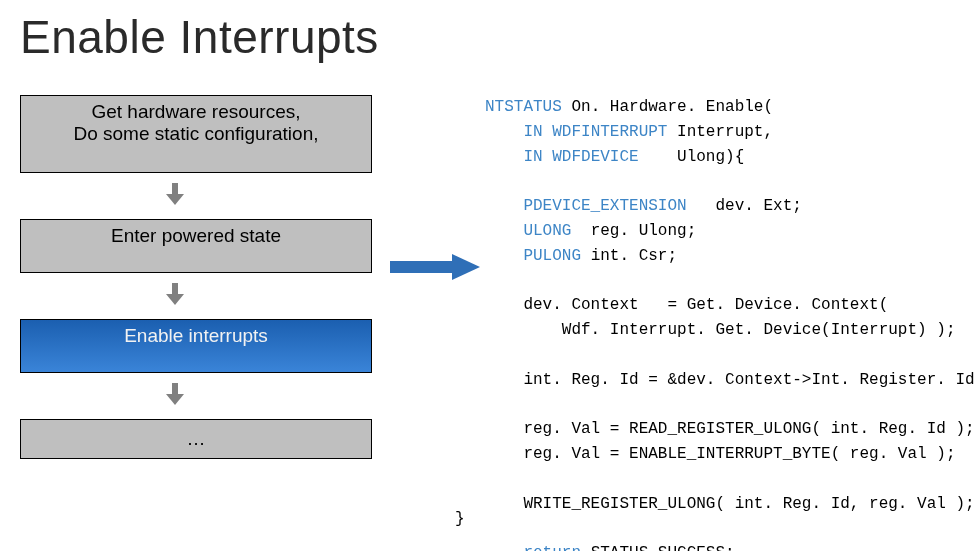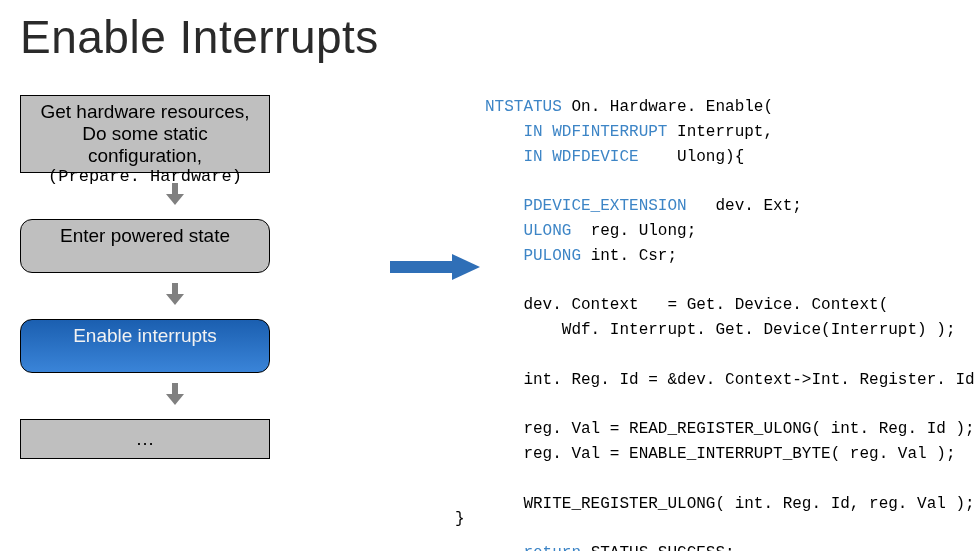--- a/index.html
+++ b/index.html
@@ -14,21 +14,21 @@
     color: #2a2a2a;
     letter-spacing: 0.5px;
   }
   .left-col {
     position: absolute;
     left: 20px;
     top: 95px;
     width: 310px;
   }
   .step-box {
-    width: 250px;
+    width: 352px;
     border: 1px solid #000;
     background: #bfbfbf;
     text-align: center;
     color: #000;
     padding: 5px 4px 6px 4px;
     line-height: 1.15;
   }
   .step-box.highlight {
     background: linear-gradient(to bottom, #1b5fb0 0%, #3a84d8 100%);
     color: #f2f2f2;
@@ -41,21 +41,21 @@
     font-family: Consolas, "Courier New", monospace;
     font-size: 17px;
   }
   .down-arrow {
     width: 310px;
     text-align: center;
     margin: 10px 0 10px 0;
   }
   .down-arrow svg { display: inline-block; }
   .box1 { height: 78px; }
-  .box-small { height: 54px; border-radius: 12px; }
+  .box-small { height: 54px; }
   .box-tiny { height: 40px; display:flex; align-items:center; justify-content:center; }
 
   .right-col {
     position: absolute;
     left: 485px;
     top: 95px;
     width: 480px;
     font-family: Consolas, "Courier New", monospace;
     font-size: 16px;
     line-height: 1.55;
@@ -85,21 +85,20 @@
 <body>
 <div class="slide">
 
   <div class="title">Enable Interrupts</div>
 
   <div class="left-col">
 
     <div class="step-box box1">
       <div class="step-title" style="white-space:pre-line;">Get hardware resources,
 Do some static configuration,</div>
-      <div class="step-func">(Prepare. Hardware)</div>
     </div>
 
     <div class="down-arrow">
       <svg width="18" height="22" viewBox="0 0 18 22">
           <rect x="6" y="0" width="6" height="11" fill="#808080"></rect>
           <polygon points="0,11 18,11 9,22" fill="#808080"></polygon>
         </svg>
     </div>
 
     <div class="step-box box-small">

